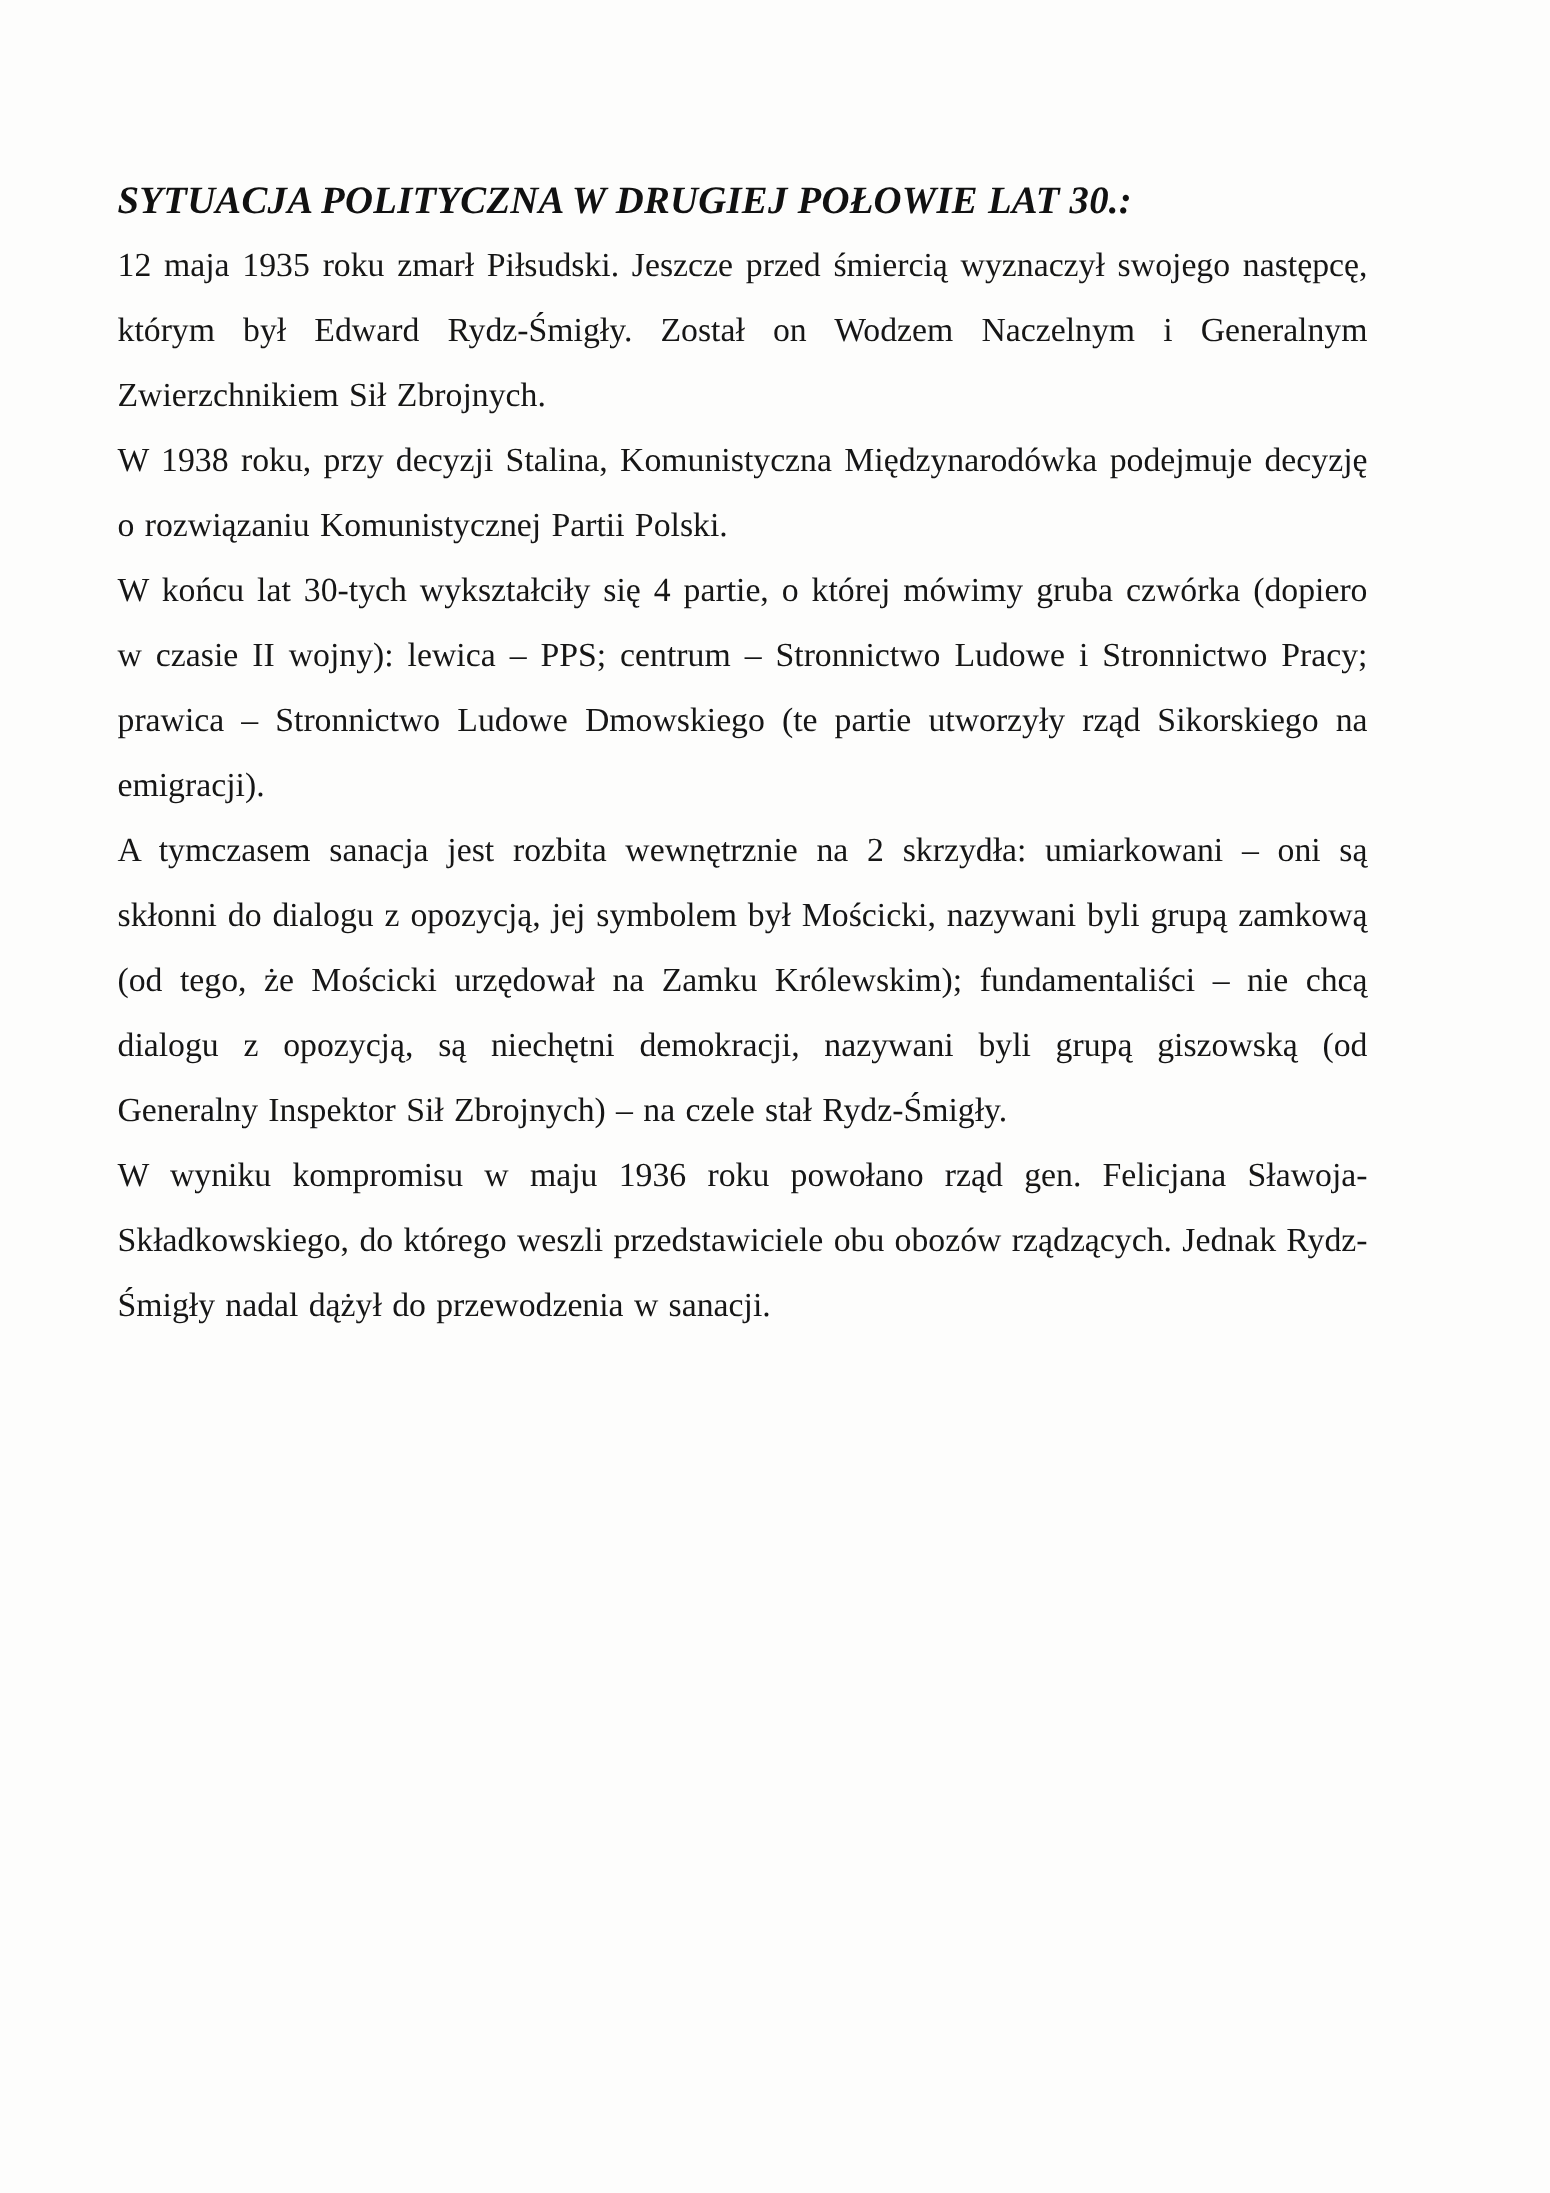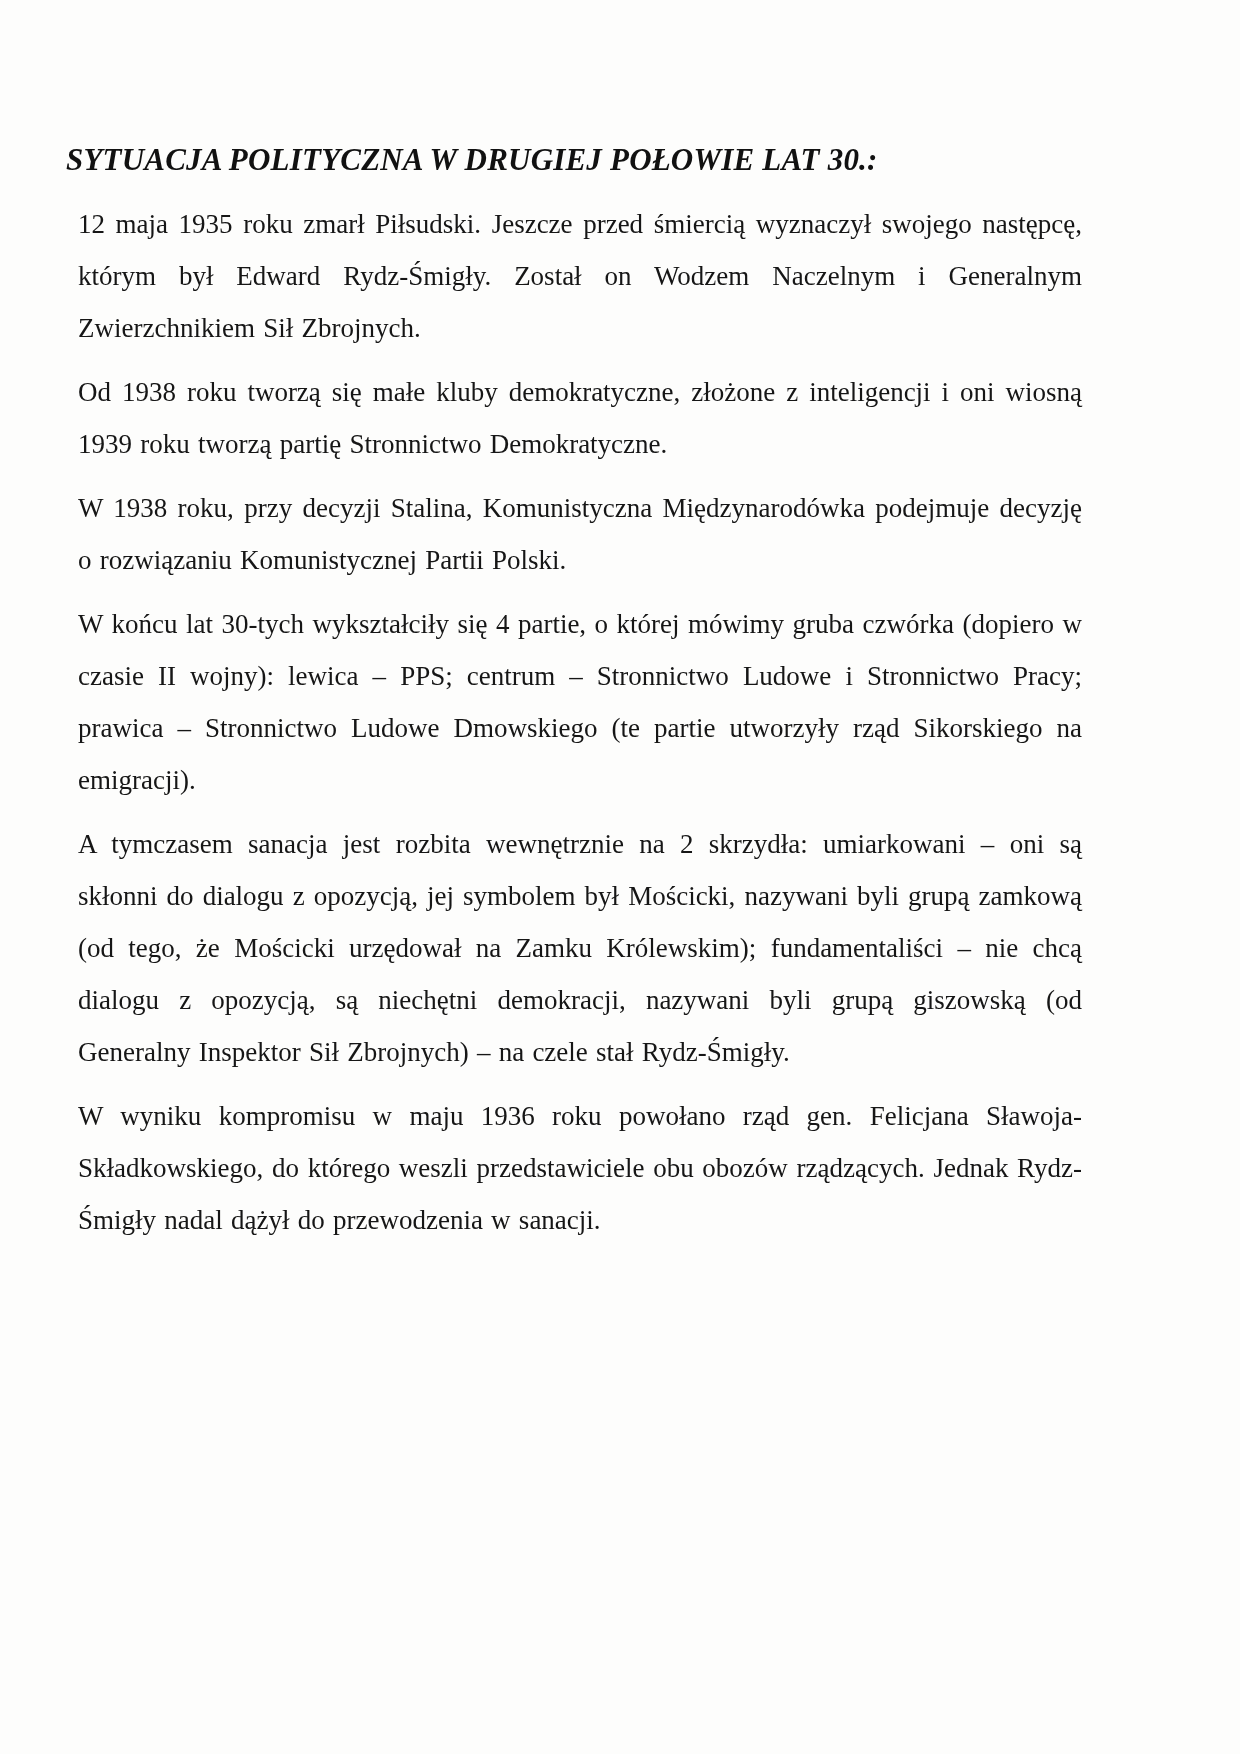--- a/index.html
+++ b/index.html
@@ -11,48 +11,47 @@
     height: 1754px;
     background: #fdfdfc;
     font-family: "Liberation Serif", "DejaVu Serif", serif;
     color: #161616;
     overflow: hidden;
   }
   .page {
     box-sizing: border-box;
     width: 1240px;
     height: 1242px;
-    padding: 134px 146px 0 66px;
+    padding: 134px 146px 0 94px;
     background: #fdfdfc;
   }
   .doc-title {
     font-size: 31px;
     font-weight: bold;
     font-style: italic;
     line-height: 52px;
     margin: 0;
     letter-spacing: 0.2px;
     color: #111111;
     white-space: nowrap;
   }
   .doc-body p.para {
-    margin: 12px;
+    margin: 0;
     font-size: 27px;
     line-height: 52px;
     text-align: justify;
     word-spacing: 1.5px;
     color: #161616;
   }
 </style>
 </head>
 <body>
 
 <div class="page">
   <h1 class="doc-title">SYTUACJA POLITYCZNA W DRUGIEJ POŁOWIE LAT 30.:</h1>
   <div class="doc-body">
     <p class="para">12 maja 1935 roku zmarł Piłsudski. Jeszcze przed śmiercią wyznaczył swojego następcę, którym był Edward Rydz-Śmigły. Został on Wodzem Naczelnym i Generalnym Zwierzchnikiem Sił Zbrojnych.</p>
-    <p class="para">Od 1938 roku tworzą się małe kluby demokratyczne, złożone z inteligencji i oni wiosną 1939 roku tworzą partię Stronnictwo Demokratyczne.</p>
     <p class="para">W 1938 roku, przy decyzji Stalina, Komunistyczna Międzynarodówka podejmuje decyzję o rozwiązaniu Komunistycznej Partii Polski.</p>
     <p class="para">W końcu lat 30-tych wykształciły się 4 partie, o której mówimy gruba czwórka (dopiero w czasie II wojny): lewica – PPS; centrum – Stronnictwo Ludowe i Stronnictwo Pracy; prawica – Stronnictwo Ludowe Dmowskiego (te partie utworzyły rząd Sikorskiego na emigracji).</p>
     <p class="para">A tymczasem sanacja jest rozbita wewnętrznie na 2 skrzydła: umiarkowani – oni są skłonni do dialogu z opozycją, jej symbolem był Mościcki, nazywani byli grupą zamkową (od tego, że Mościcki urzędował na Zamku Królewskim); fundamentaliści – nie chcą dialogu z opozycją, są niechętni demokracji, nazywani byli grupą giszowską (od Generalny Inspektor Sił Zbrojnych) – na czele stał Rydz-Śmigły.</p>
     <p class="para">W wyniku kompromisu w maju 1936 roku powołano rząd gen. Felicjana Sławoja-Składkowskiego, do którego weszli przedstawiciele obu obozów rządzących. Jednak Rydz-Śmigły nadal dążył do przewodzenia w sanacji.</p>
   </div>
 </div>
 
 </body></html>

